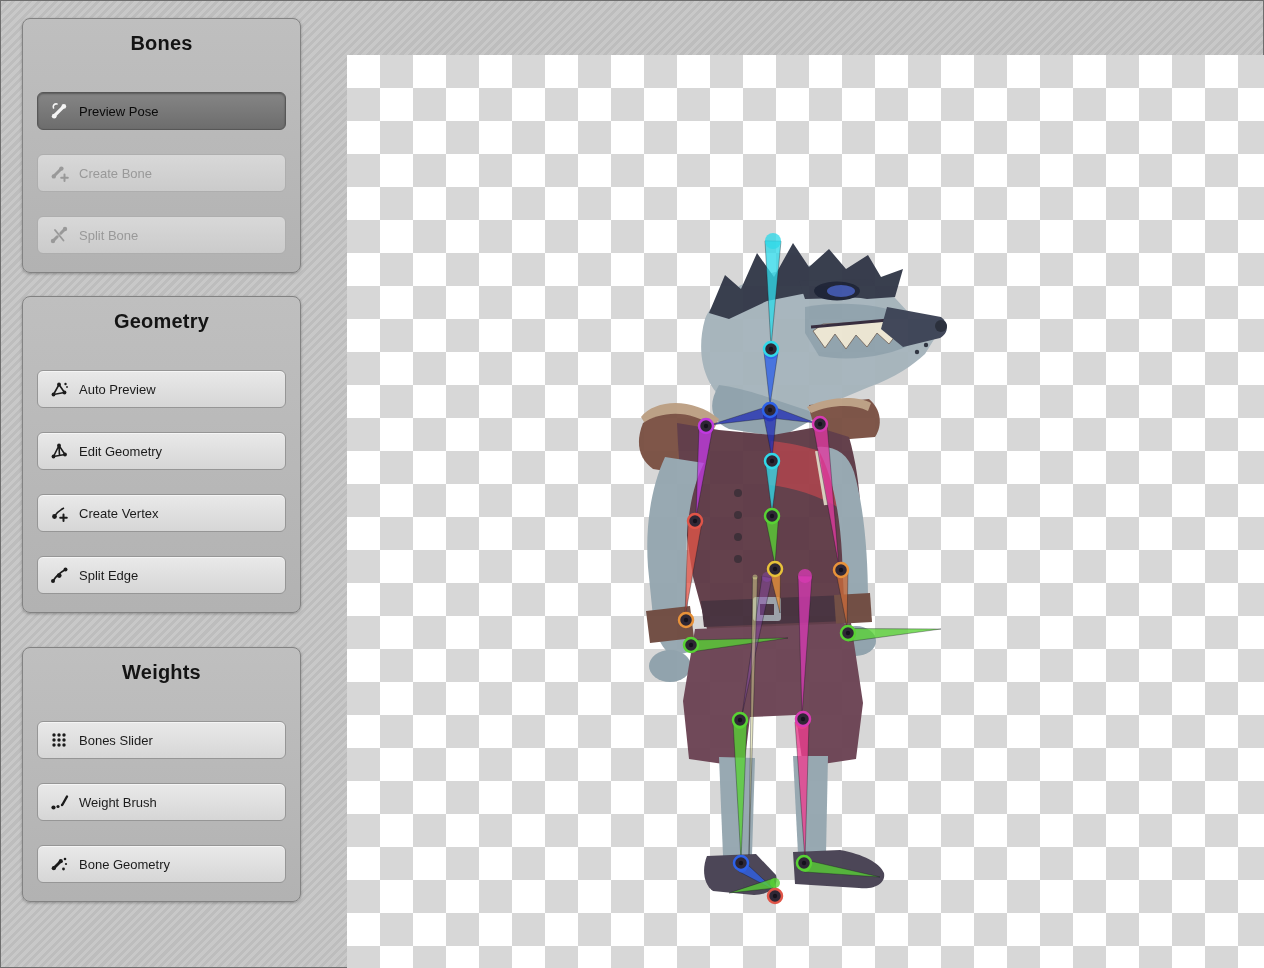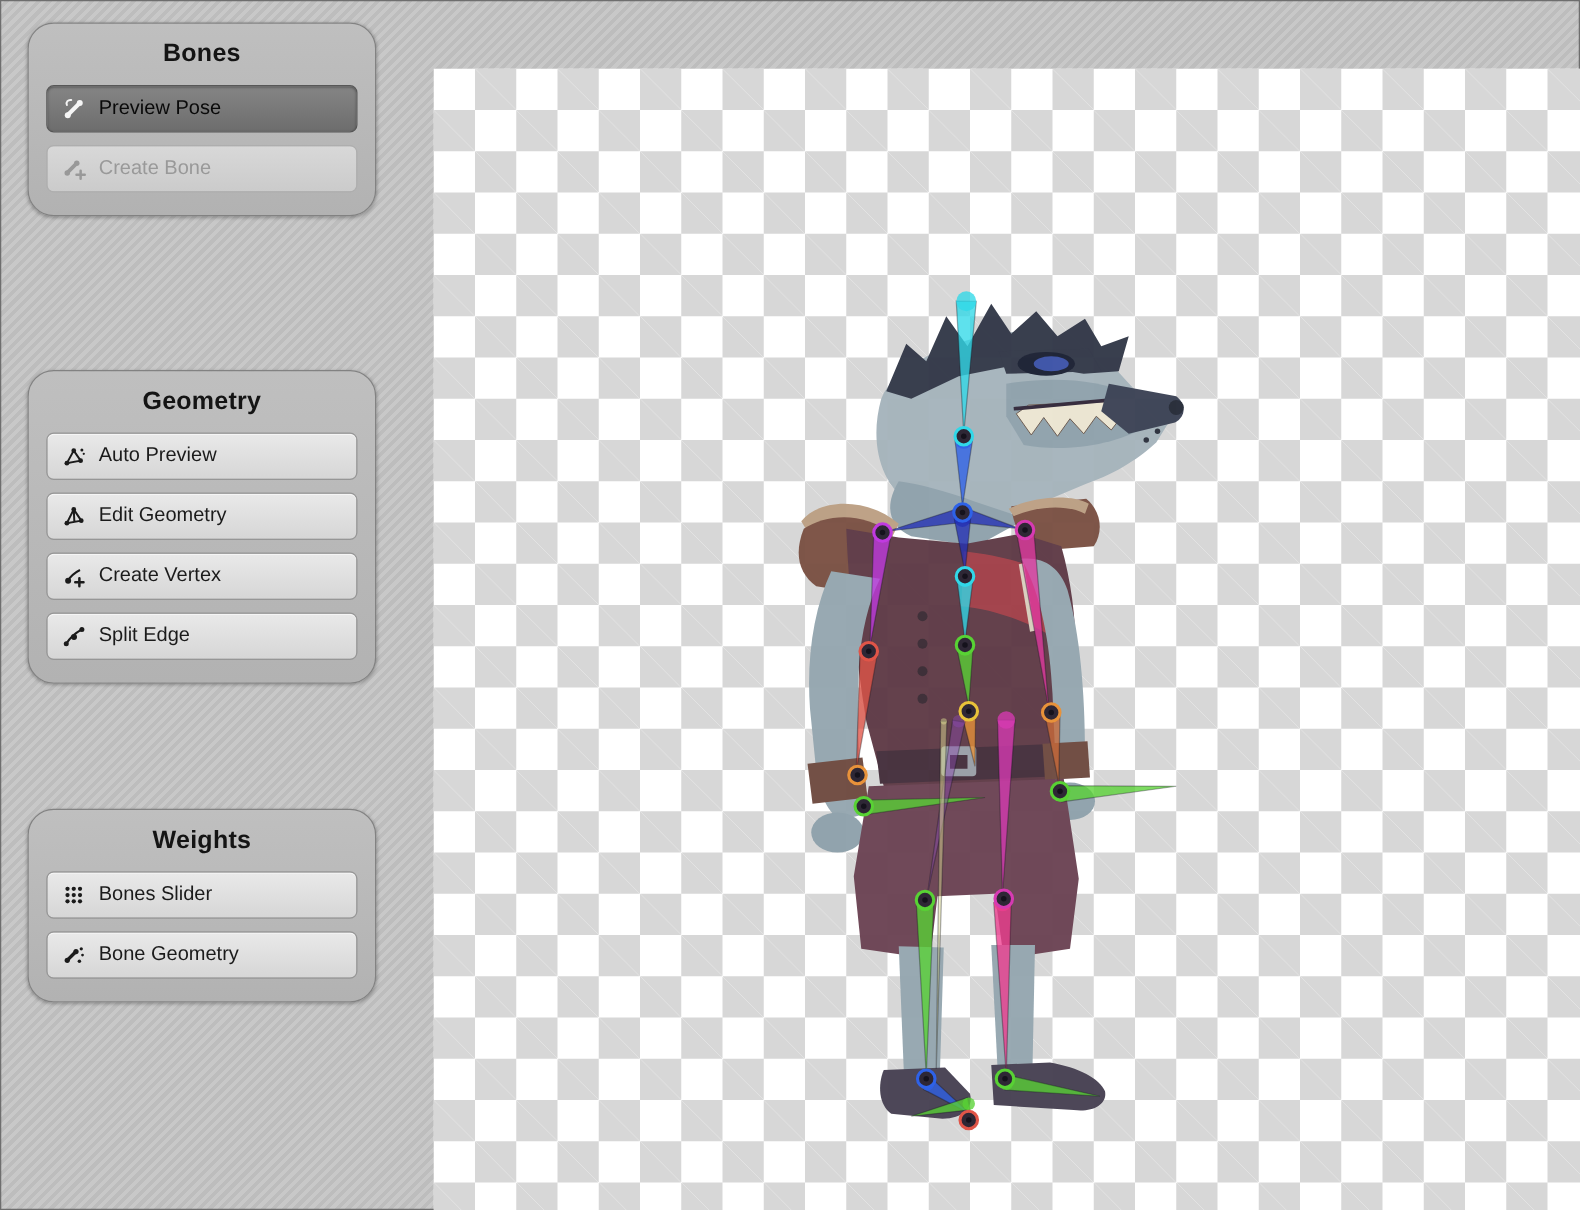--- a/index.html
+++ b/index.html
@@ -17,36 +17,36 @@
       linear-gradient(45deg,#d7d7d7 25%,transparent 25%,transparent 75%,#d7d7d7 75%),
       linear-gradient(45deg,#d7d7d7 25%,transparent 25%,transparent 75%,#d7d7d7 75%);
     background-size:66px 66px;
     background-position:0 0,33px 33px;
   }
   .canvas svg{position:absolute;left:0;top:0;}
   
   .panel{
     position:absolute;left:22px;width:279px;
     background:linear-gradient(#bfbfbf,#b2b2b2);
-    border:1px solid #828282;border-radius:21px;
+    border:1px solid #828282;border-radius:8px;
     box-shadow:0 1px 3px rgba(0,0,0,.28);
     box-sizing:border-box;padding:0 14px 8px 14px;
   }
   .panel-title{
     text-align:center;font-size:20px;font-weight:600;color:#141414;
     padding:13px 0 13px 0;letter-spacing:.2px;
   }
   .tool-btn{
     display:flex;align-items:center;gap:10px;width:100%;height:38px;
     margin-bottom:10px;padding:0 11px;box-sizing:border-box;
     border:1px solid #969696;border-radius:6px;
     background:linear-gradient(#e9e9e9,#d6d6d6);
     box-shadow:inset 0 1px 0 rgba(255,255,255,.55);
-    font-family:"Liberation Sans",sans-serif;font-size:16px;color:#1b1b1b;
-    cursor:pointer;text-align:left;
+    font-family:"Liberation Sans",sans-serif;font-size:13px;color:#1b1b1b;
+    cursor:pointer;text-align:left;margin-top:24px;
   }
   .tool-btn .icon{width:20px;height:20px;flex:0 0 20px;display:flex;align-items:center;justify-content:center;color:#1b1b1b;}
   .tool-btn .icon svg{width:20px;height:20px;display:block;}
   .tool-btn.disabled{background:linear-gradient(#d8d8d8,#cbcbcb);border-color:#aeaeae;color:#999;box-shadow:none;}
   .tool-btn.disabled .icon{color:#999;}
   .tool-btn.active{background:linear-gradient(#858585,#6d6d6d);border-color:#575757;color:#0a0a0a;box-shadow:inset 0 1px 2px rgba(0,0,0,.35);}
   .tool-btn.active .icon{color:#f5f5f5;}
   .lbl{white-space:nowrap;}
 </style>
 </head>
@@ -70,20 +70,31 @@
     <button class="tool-btn disabled">
       <span class="icon">
         <svg viewBox="0 0 20 20">
             <path d="M5.5 12.5 L11.5 6.5" stroke="currentColor" stroke-width="3" stroke-linecap="round" fill="none"></path>
             <circle cx="4.8" cy="13.4" r="2.2" fill="currentColor"></circle>
             <circle cx="12.4" cy="5.6" r="2.2" fill="currentColor"></circle>
             <path d="M15.5 11.5 V18 M12.2 14.8 H18.8" stroke="currentColor" stroke-width="2" stroke-linecap="round" fill="none"></path>
           </svg>
       </span>
       <span class="lbl">Create Bone</span>
+    </button>
+    <button class="tool-btn disabled">
+      <span class="icon">
+        <svg viewBox="0 0 20 20">
+            <path d="M4.5 15.5 L8.2 11.8 M11.8 8.2 L15.5 4.5" stroke="currentColor" stroke-width="3" stroke-linecap="round" fill="none"></path>
+            <circle cx="4" cy="16" r="2.2" fill="currentColor"></circle>
+            <circle cx="16" cy="4" r="2.2" fill="currentColor"></circle>
+            <path d="M6 5 L14.5 15.5" stroke="currentColor" stroke-width="1.8" stroke-linecap="round" fill="none"></path>
+          </svg>
+      </span>
+      <span class="lbl">Split Bone</span>
     </button>
   </div>
 
   <div class="panel" style="top:296px">
     <div class="panel-title">Geometry</div>
     <button class="tool-btn">
       <span class="icon">
         <svg viewBox="0 0 20 20">
             <path d="M4.5 15.5 L10 5.5 L15.5 13.5 Z" fill="none" stroke="currentColor" stroke-width="1.6"></path>
             <circle cx="4.5" cy="15.5" r="1.9" fill="currentColor"></circle>
@@ -141,20 +152,31 @@
               <circle cx="5" cy="10" r="1.7"></circle>
               <circle cx="10" cy="10" r="1.7"></circle>
               <circle cx="15" cy="10" r="1.7"></circle>
               <circle cx="5" cy="15" r="1.7"></circle>
               <circle cx="10" cy="15" r="1.7"></circle>
               <circle cx="15" cy="15" r="1.7"></circle>
             </g>
           </svg>
       </span>
       <span class="lbl">Bones Slider</span>
+    </button>
+    <button class="tool-btn">
+      <span class="icon">
+        <svg viewBox="0 0 20 20">
+            <circle cx="4.5" cy="15.5" r="2.1" fill="currentColor"></circle>
+            <circle cx="9" cy="14.5" r="1.6" fill="currentColor"></circle>
+            <circle cx="13" cy="13" r="1.2" fill="currentColor"></circle>
+            <path d="M13.5 12.5 L18 4.5" stroke="currentColor" stroke-width="2.4" stroke-linecap="round" fill="none"></path>
+          </svg>
+      </span>
+      <span class="lbl">Weight Brush</span>
     </button>
     <button class="tool-btn">
       <span class="icon">
         <svg viewBox="0 0 20 20">
             <path d="M5.5 13.5 L11 8" stroke="currentColor" stroke-width="2.8" stroke-linecap="round" fill="none"></path>
             <circle cx="4.8" cy="14.2" r="2.1" fill="currentColor"></circle>
             <circle cx="11.8" cy="7.2" r="2.1" fill="currentColor"></circle>
             <circle cx="16" cy="5" r="1.3" fill="currentColor"></circle>
             <circle cx="17" cy="10" r="1.1" fill="currentColor"></circle>
             <circle cx="14.5" cy="15" r="1.4" fill="currentColor"></circle>

